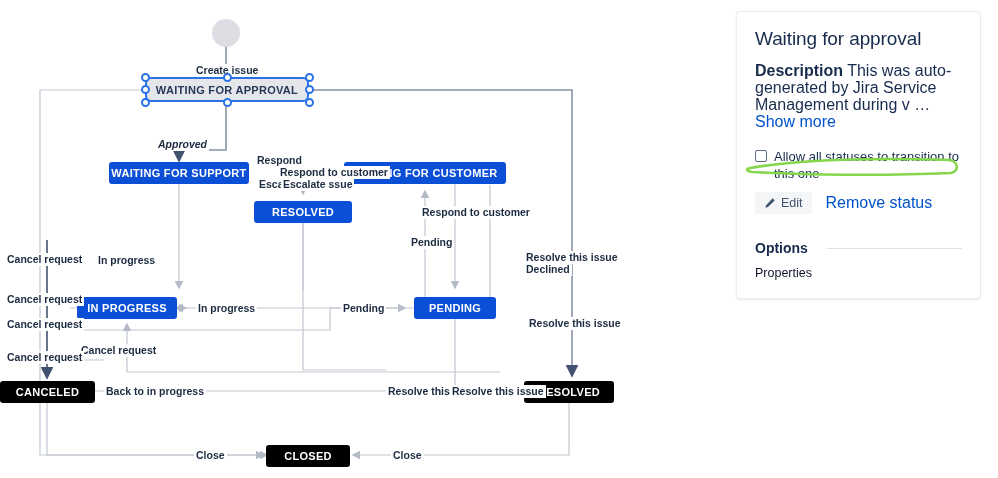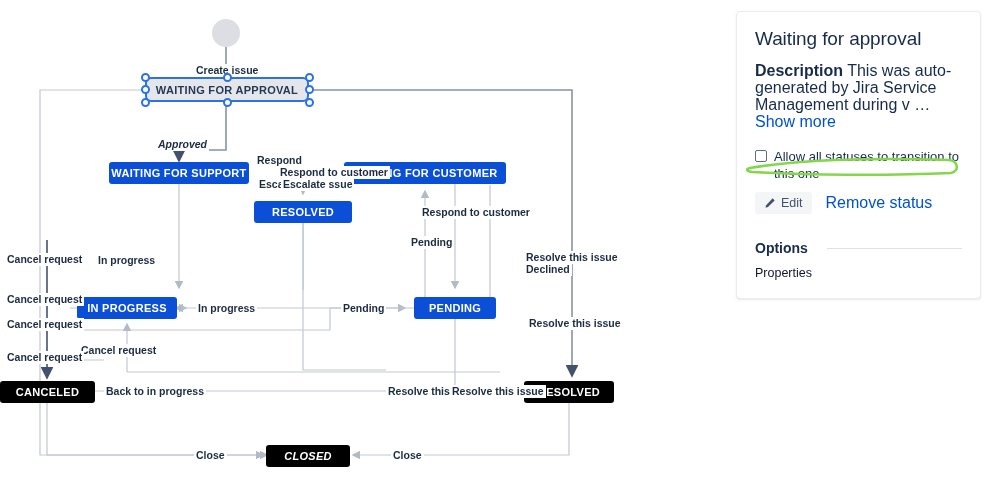--- a/index.html
+++ b/index.html
@@ -166,21 +166,21 @@
     <div class="handle" style="left: 140.5px; top: 97.5px;"></div>
     <div class="handle" style="left: 222.5px; top: 97.5px;"></div>
     <div class="handle" style="left: 304.5px; top: 97.5px;"></div>
     <div class="node blue" style="left: 109px; top: 162px; width: 140px; height: 22px;">WAITING FOR SUPPORT</div>
     <div class="node blue" style="left: 344px; top: 162px; width: 162px; height: 22px;">WAITING FOR CUSTOMER</div>
     <div class="node blue" style="left: 254px; top: 201px; width: 98px; height: 22px;">RESOLVED</div>
     <div class="node blue" style="left: 77px; top: 297px; width: 100px; height: 22px;">IN PROGRESS</div>
     <div class="node blue" style="left: 414px; top: 297px; width: 82px; height: 22px;">PENDING</div>
     <div class="node green" style="left: 0px; top: 381px; width: 95px; height: 22px;">CANCELED</div>
     <div class="node green" style="left: 524px; top: 381px; width: 90px; height: 22px;">RESOLVED</div>
-    <div class="node green" style="left: 266px; top: 445px; width: 84px; height: 22px; font-style: italic;">CLOSED</div>
+    <div class="node green" style="left: 266px; top: 445px; width: 84px; height: 22px;">CLOSED</div>
   </div>
 <div id="labels-layer">
     <div class="lbl" style="left: 194px; top: 64px;">Create issue</div>
     <div class="lbl" style="left: 156px; top: 138px; font-style: italic;">Approved</div>
     <div class="lbl" style="left: 233px; top: 154px; margin-left: 22px;">Respond</div>
     <div class="lbl" style="left: 278px; top: 166px;">Respond to customer</div>
     <div class="lbl" style="left: 257px; top: 178px;">Esca</div>
     <div class="lbl" style="left: 281px; top: 178px;">Escalate ssue</div>
     <div class="lbl" style="left: 420px; top: 206px;">Respond to customer</div>
     <div class="lbl" style="left: 409px; top: 236px;">Pending</div>

